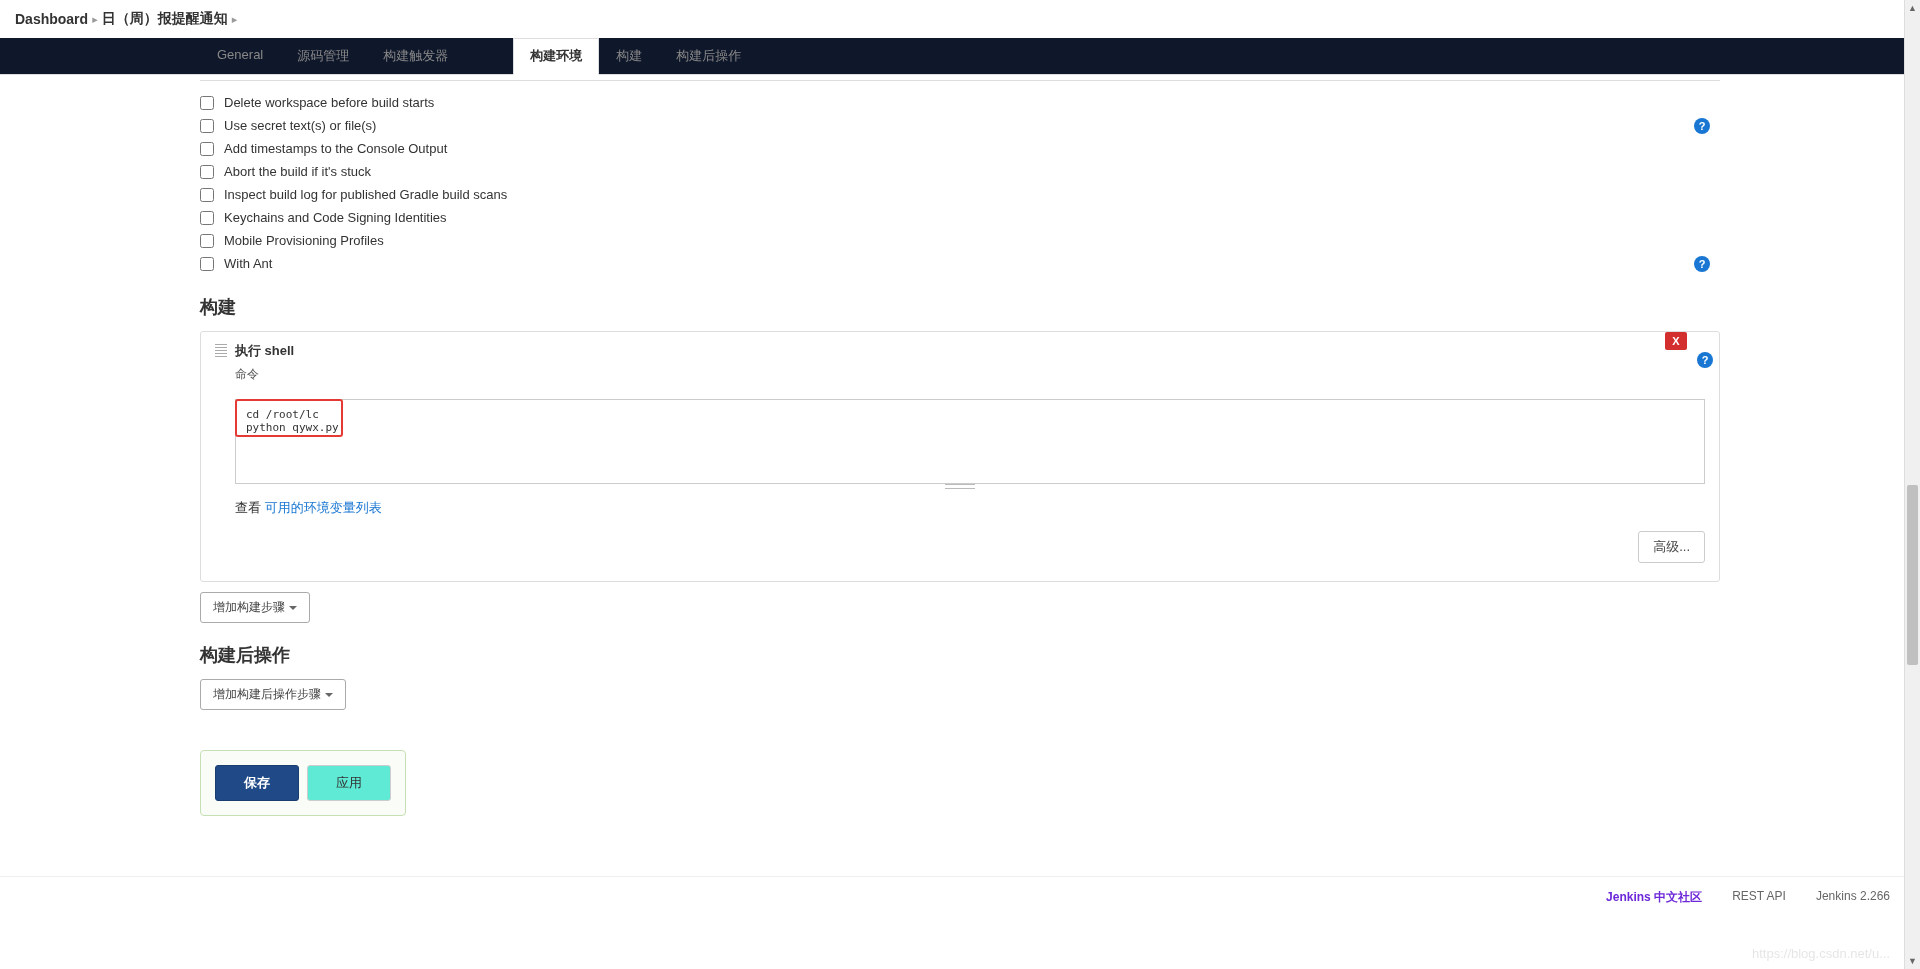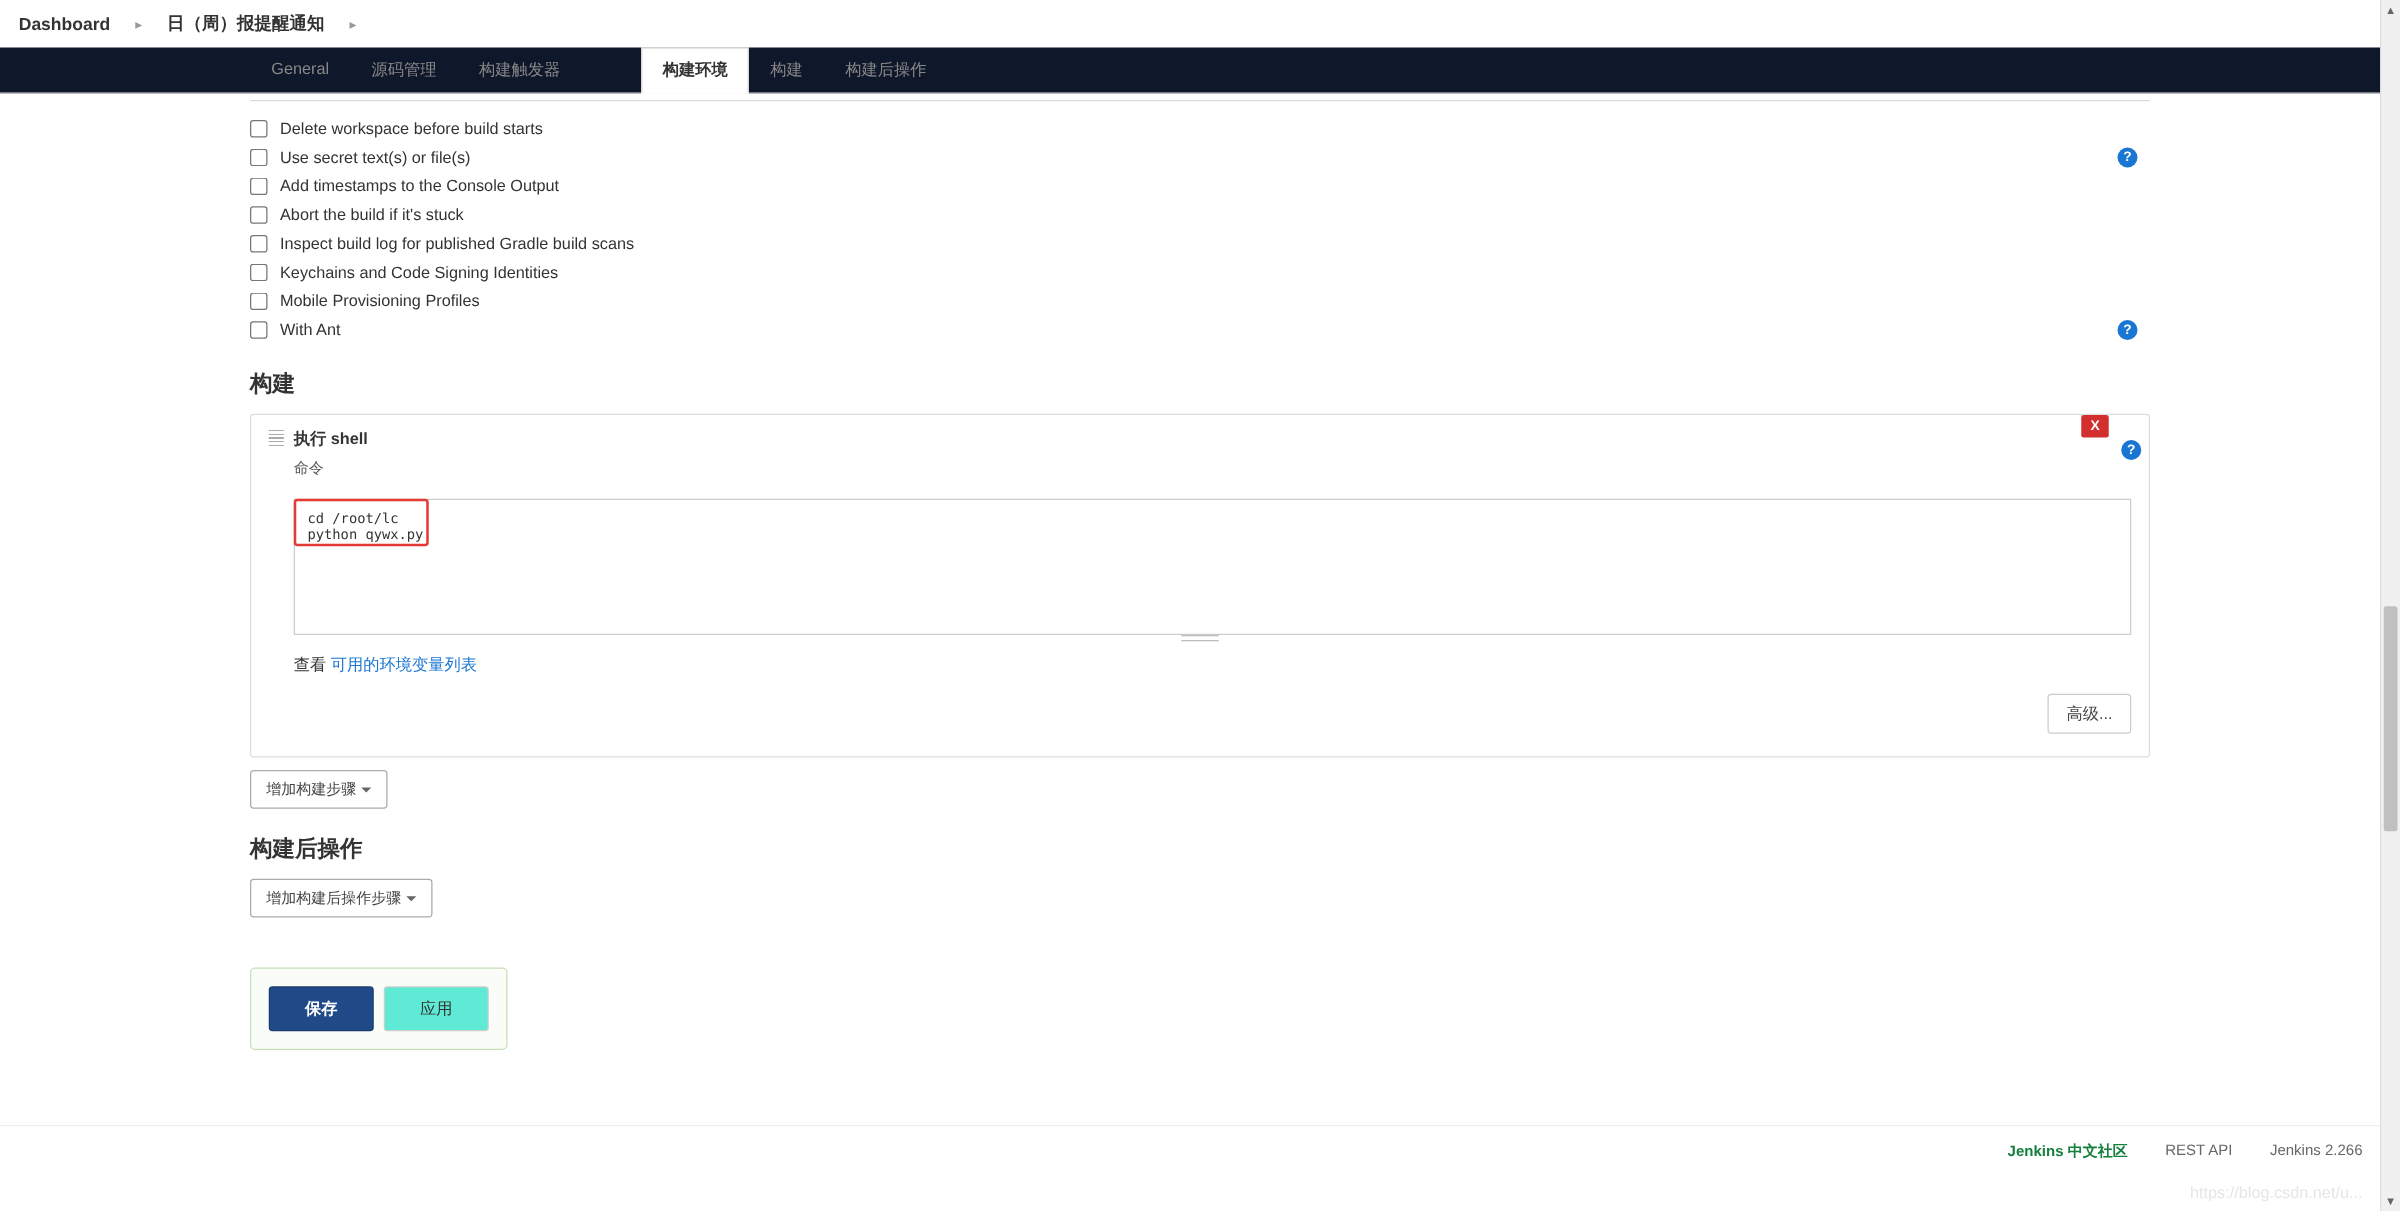--- a/index.html
+++ b/index.html
@@ -1,18 +1,18 @@
 <!DOCTYPE html>
 <html><head>
   <meta charset="utf-8">
   <style>
     * { margin: 0; padding: 0; box-sizing: border-box; }
     body { font-family: "Helvetica Neue", Arial, sans-serif; font-size: 13px; color: #333; background: #fff; }
     
-    .breadcrumb { padding: 10px 15px; display: flex; align-items: center; gap: 20px; }
+    .breadcrumb { padding: 10px 15px; display: flex; align-items: center; gap: 4px; }
     .breadcrumb-item { font-weight: bold; color: #333; font-size: 14px; cursor: pointer; }
     .breadcrumb-sep { color: #999; font-size: 11px; }
     
     .tabs-bar { background: #0f172a; border-bottom: 1px solid #ddd; padding: 0 200px; display: flex; }
     .tab { padding: 8px 16px; color: #888; cursor: pointer; border: 1px solid transparent; font-size: 13px; }
     .tab.active { background: #fff; border: 1px solid #ddd; border-bottom: 1px solid #fff; margin-bottom: -1px; color: #333; font-weight: bold; margin-left: 48px; }
     
     .content { padding: 0 200px 20px; }
     .section-partial { border-bottom: 1px solid #ddd; padding-bottom: 5px; margin-bottom: 10px; }
     
@@ -25,40 +25,40 @@
     .section-header { font-size: 18px; font-weight: bold; margin-top: 20px; margin-bottom: 12px; color: #333; }
     
     .build-step { border: 1px solid #ddd; border-radius: 3px; padding: 10px 14px 18px; margin-bottom: 10px; position: relative; }
     .step-header { display: flex; align-items: center; margin-bottom: 6px; position: relative; }
     .drag-handle { width: 12px; height: 14px; background-image: repeating-linear-gradient(#aaa, #aaa 1px, transparent 1px, transparent 3px); margin-right: 8px; cursor: move; }
     .step-title { font-weight: bold; font-size: 13px; }
     .delete-btn { position: absolute; right: 18px; top: -10px; width: 22px; height: 18px; background: #d32f2f; color: #fff; display: flex; align-items: center; justify-content: center; font-size: 11px; font-weight: bold; cursor: pointer; border-radius: 2px; }
     .step-help { position: absolute; right: -8px; top: 10px; }
     
     .field-label { font-size: 12px; color: #555; margin-bottom: 16px; margin-left: 20px; }
-    .code-area { width: 100%; height: 109px; border: 1px solid #ccc; font-family: monospace; font-size: 11px; padding: 8px 10px; resize: none; color: #333; }
+    .code-area { width: 100%; height: 85px; border: 1px solid #ccc; font-family: monospace; font-size: 11px; padding: 8px 10px; resize: none; color: #333; }
     
     .grip-bottom { height: 5px; width: 30px; margin: -3px auto 0; border-top: 1px solid #bbb; border-bottom: 1px solid #bbb; }
     
     .note-row { margin-left: 20px; margin-top: 10px; font-size: 13px; }
     .note-link { color: #1976d2; cursor: pointer; }
     
     .adv-btn-row { display: flex; justify-content: flex-end; margin-top: 14px; }
     .btn-outline { background: #fff; border: 1px solid #ccc; border-radius: 3px; padding: 6px 14px; cursor: pointer; font-size: 13px; color: #444; }
     
     .dropdown-btn { background: #fff; border: 1px solid #aaa; border-radius: 3px; padding: 6px 12px; cursor: pointer; font-size: 12px; color: #444; display: inline-flex; align-items: center; gap: 4px; }
     .caret { width: 0; height: 0; border-left: 4px solid transparent; border-right: 4px solid transparent; border-top: 4px solid #666; }
     
     .sticky-footer { margin-top: 30px; border: 1px solid #c5e0b4; background: #fafdf7; border-radius: 4px; padding: 14px; display: inline-flex; gap: 8px; }
     .btn-primary { background: #204a87; color: #fff; border: 1px solid #1a3d70; border-radius: 3px; padding: 8px 28px; font-weight: bold; cursor: pointer; font-size: 13px; }
     .btn-secondary { background: #5eead4; border: 1px solid #ccc; border-radius: 3px; padding: 8px 28px; cursor: pointer; font-size: 13px; color: #333; }
     
     .page-footer { margin-top: 40px; padding: 12px 30px; display: flex; justify-content: flex-end; gap: 30px; color: #666; font-size: 12px; border-top: 1px solid #eee; }
     .page-footer span { cursor: pointer; }
-    .footer-bold { font-weight: bold; color: #15803d; }
+    .footer-bold { font-weight: bold; color: #6d28d9; }
     
     .scrollbar-track { position: fixed; right: 0; top: 0; width: 16px; height: 100%; background: #f0f0f0; border-left: 1px solid #ddd; }
     .scrollbar-up, .scrollbar-down { height: 16px; display: flex; align-items: center; justify-content: center; font-size: 9px; color: #666; cursor: pointer; }
     .scrollbar-thumb { position: absolute; top: 50%; left: 2px; right: 2px; height: 180px; background: #c0c0c0; border-radius: 2px; cursor: pointer; }
     
     .watermark { position: fixed; right: 30px; bottom: 8px; color: rgba(150,150,150,0.25); font-size: 13px; pointer-events: none; }
   </style>
 </head>
 <body>
 

